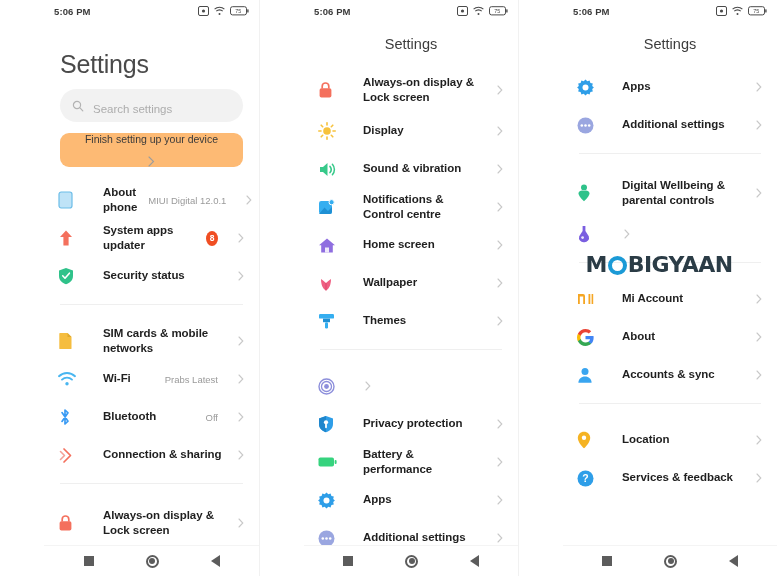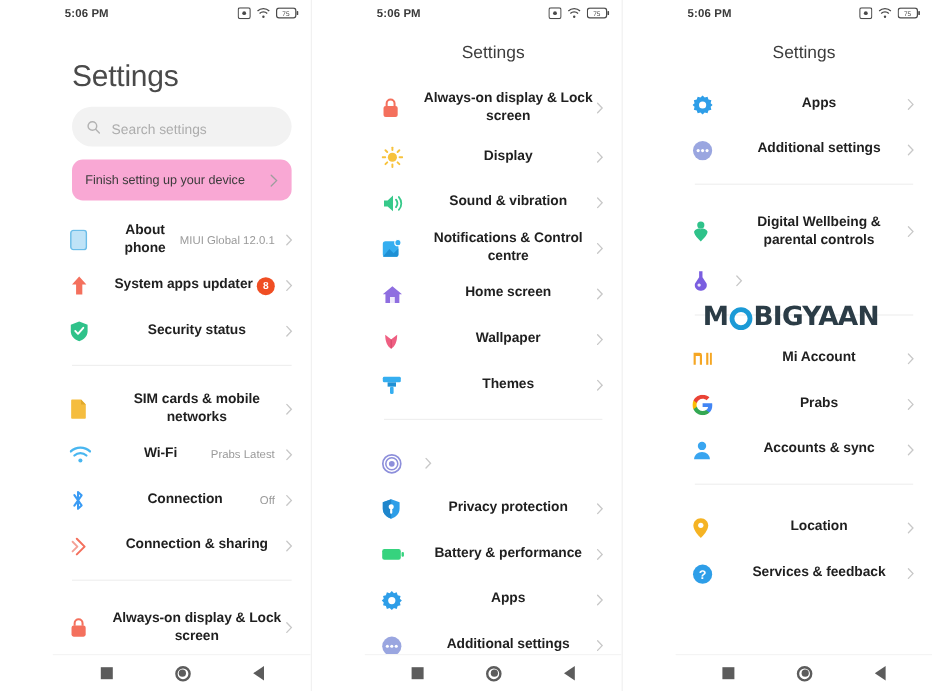--- a/index.html
+++ b/index.html
@@ -64,42 +64,42 @@
     border-radius: 17px;
     display: flex; align-items: center;
     padding: 0 12px;
     gap: 9px;
   }
   .search-text { font-size: 11.5px; color: #adadad; margin-top: 7px; }
 
   .promo-wrap { padding: 11px 16px 0 16px; flex: 0 0 auto; }
   .promo-box {
     height: 34px;
-    background: #f9a8d4;
+    background: #fdba74;
     border-radius: 9px;
     display: flex; align-items: center;
     justify-content: space-between;
     padding: 0 11px;
+    flex-direction: column;
   }
   .promo-text { font-size: 10.5px; color: #3a3a3a; }
 
   
   .list { flex: 1 1 auto; overflow: hidden; }
   .group { padding: 0; }
   .divider {
     height: 1px;
     background: #efefef;
     margin: 9px 16px 9px 16px;
   }
   .row {
     display: flex; align-items: center;
     padding: 0 14px 0 14px;
     min-height: 38px;
-    gap: 0;
-    text-align: center;
+    gap: 11px;
   }
   .row.tall { min-height: 44px; }
   .icon-cell {
     width: 34px; flex: 0 0 34px;
     display: flex; align-items: center; justify-content: flex-start;
   }
   .row-label {
     flex: 1 1 auto;
     font-size: 11.5px;
     color: #1f1f1f;
@@ -234,21 +234,21 @@
     <div class="list">
 
       <div class="group">
         <div class="row">
           <span class="icon-cell">
             <svg width="15" height="18" viewBox="0 0 15 18">
                 <rect x="1" y="1" width="13" height="16" rx="2.2" fill="#bfe3f7" stroke="#6cbde8" stroke-width="1.2"></rect>
               </svg>
           </span>
           <span class="row-label">About phone</span>
-          <span class="row-value">MIUI Global 12.0.1</span>
+          <span class="row-value">MIUI Digital 12.0.1</span>
           <span class="chev">
               <svg width="6" height="10" viewBox="0 0 6 10">
                 <path d="M1 1 L4.8 5 L1 9" fill="none" stroke="#c8c8c8" stroke-width="1.1" stroke-linecap="round"></path>
               </svg>
             </span>
         </div>
         <div class="row">
           <span class="icon-cell">
             <svg width="16" height="18" viewBox="0 0 16 18">
                 <path d="M8 1.5 L14 8 L10.6 8 L10.6 16.5 L5.4 16.5 L5.4 8 L2 8 Z" fill="#f4705d"></path>
@@ -311,21 +311,21 @@
                 <path d="M1 1 L4.8 5 L1 9" fill="none" stroke="#c8c8c8" stroke-width="1.1" stroke-linecap="round"></path>
               </svg>
             </span>
         </div>
         <div class="row">
           <span class="icon-cell">
             <svg width="14" height="18" viewBox="0 0 14 18">
                 <path d="M4 4.6 L10 13.2 L7 16 V2 L10 4.8 L4 13.4" fill="none" stroke="#3a9bf4" stroke-width="1.7" stroke-linejoin="round" stroke-linecap="round"></path>
               </svg>
           </span>
-          <span class="row-label">Connection</span>
+          <span class="row-label">Bluetooth</span>
           <span class="row-value">Off</span>
           <span class="chev">
               <svg width="6" height="10" viewBox="0 0 6 10">
                 <path d="M1 1 L4.8 5 L1 9" fill="none" stroke="#c8c8c8" stroke-width="1.1" stroke-linecap="round"></path>
               </svg>
             </span>
         </div>
         <div class="row">
           <span class="icon-cell">
             <svg width="17" height="17" viewBox="0 0 17 17">
@@ -706,21 +706,21 @@
         </div>
         <div class="row">
           <span class="icon-cell">
             <svg width="17" height="17" viewBox="0 0 18 18">
                 <path d="M17.6 9.2 C17.6 8.6 17.55 8 17.45 7.4 H9 V10.8 H13.85 C13.65 11.9 13 12.85 12.05 13.5 V15.7 H14.95 C16.65 14.15 17.6 11.9 17.6 9.2 Z" fill="#4285F4"></path>
                 <path d="M9 18 C11.4 18 13.4 17.2 14.95 15.7 L12.05 13.5 C11.25 14.05 10.25 14.35 9 14.35 C6.65 14.35 4.65 12.75 3.95 10.6 H0.95 V12.85 C2.5 15.95 5.6 18 9 18 Z" fill="#34A853"></path>
                 <path d="M3.95 10.6 C3.75 10.05 3.65 9.5 3.65 8.9 C3.65 8.3 3.75 7.75 3.95 7.2 V4.95 H0.95 C0.35 6.15 0 7.5 0 8.9 C0 10.3 0.35 11.65 0.95 12.85 Z" fill="#FBBC05"></path>
                 <path d="M9 3.45 C10.35 3.45 11.55 3.9 12.5 4.8 L15.05 2.25 C13.4 0.75 11.4 0 9 0 C5.6 0 2.5 2.05 0.95 4.95 L3.95 7.2 C4.65 5.05 6.65 3.45 9 3.45 Z" fill="#EA4335"></path>
               </svg>
           </span>
-          <span class="row-label">Prabs</span>
+          <span class="row-label">About</span>
           <span class="chev">
               <svg width="6" height="10" viewBox="0 0 6 10">
                 <path d="M1 1 L4.8 5 L1 9" fill="none" stroke="#c8c8c8" stroke-width="1.1" stroke-linecap="round"></path>
               </svg>
             </span>
         </div>
         <div class="row">
           <span class="icon-cell">
             <svg width="16" height="17" viewBox="0 0 16 17">
                 <circle cx="8" cy="4.6" r="3.5" fill="#39a5f0"></circle>

